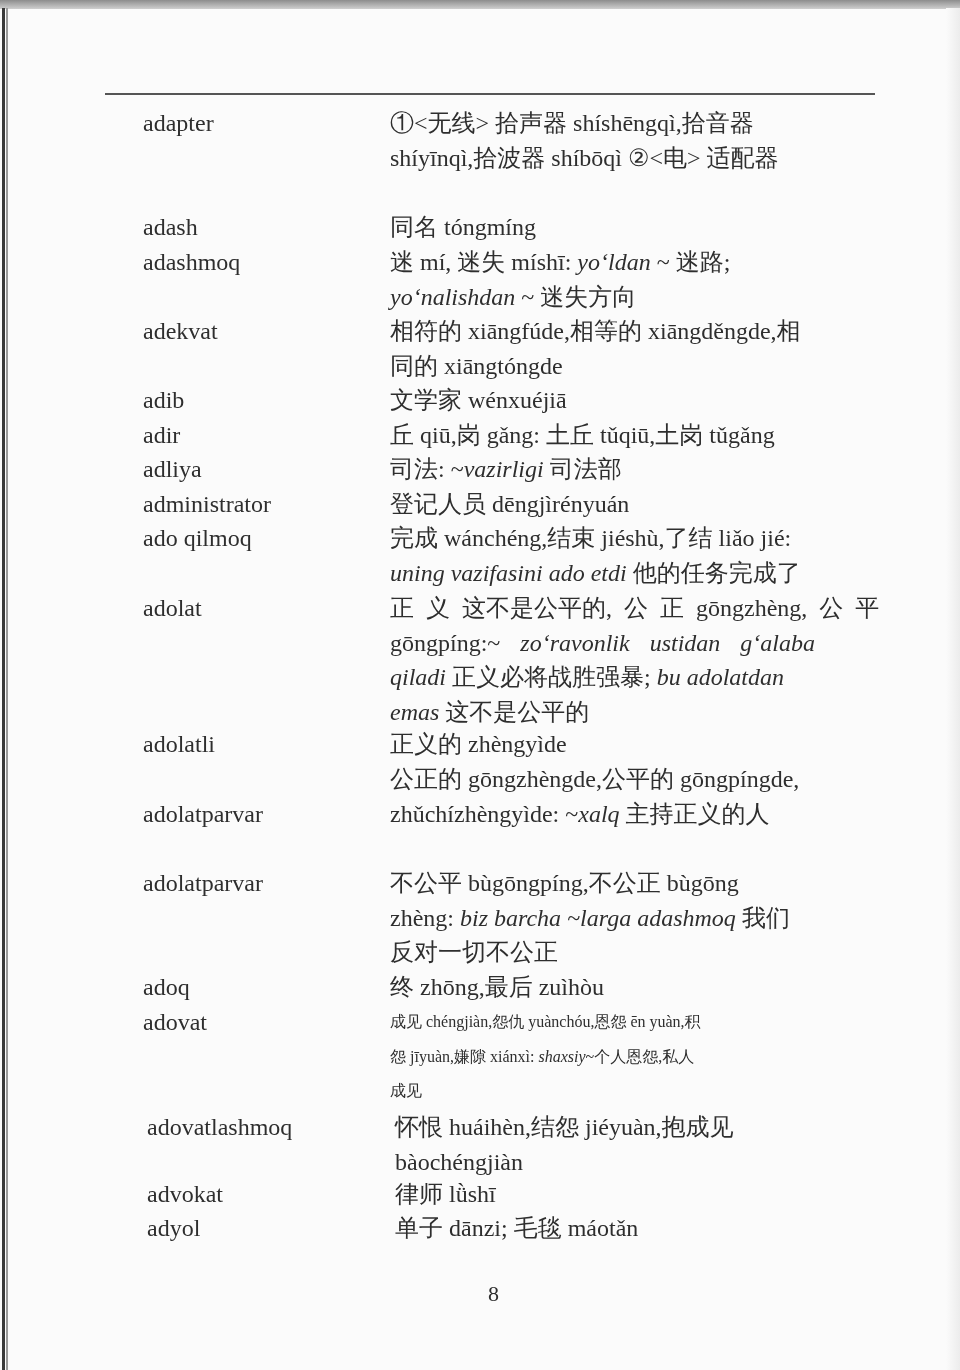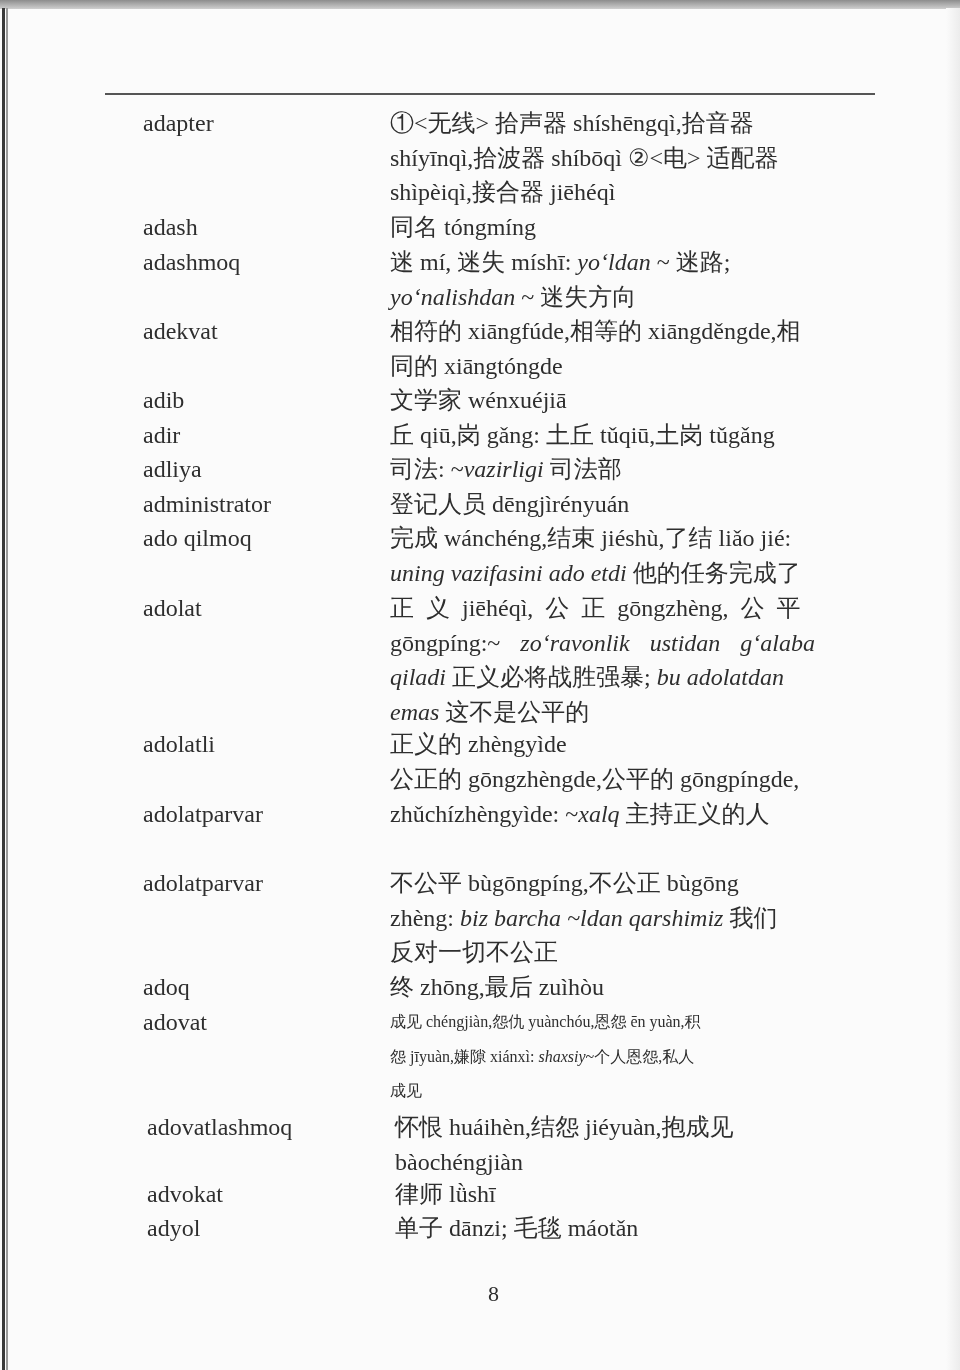--- a/index.html
+++ b/index.html
@@ -31,21 +31,20 @@
 <div class="right-shade"></div>
 <div class="rule"></div>
 
 <div class="entries">
 
   <div class="entry" style="top:106px">
     <span class="hw">adapter</span>
     <div class="def">
       <span class="ln">①&lt;无线&gt; 拾声器 shíshēngqì,拾音器</span>
       <span class="ln">shíyīnqì,拾波器 shíbōqì ②&lt;电&gt; 适配器</span>
-      <span class="ln">shìpèiqì,接合器 jiēhéqì</span>
     </div>
   </div>
 
   <div class="entry" style="top:210px">
     <span class="hw">adash</span>
     <div class="def">
       <span class="ln">同名 tóngmíng</span>
     </div>
   </div>
 
@@ -97,21 +96,21 @@
     <span class="hw">ado qilmoq</span>
     <div class="def">
       <span class="ln">完成 wánchéng,结束 jiéshù,了结 liǎo jié:</span>
       <span class="ln"><i>uning vazifasini ado etdi</i><span> 他的任务完成了</span></span>
     </div>
   </div>
 
   <div class="entry" style="top:591px">
     <span class="hw">adolat</span>
     <div class="def">
-      <span class="ln" style="word-spacing:6px">正 义  jiēhéqì, 公 正  gōngzhèng, 公 平</span>
+      <span class="ln" style="word-spacing:6px">正 义  这不是公平的, 公 正  gōngzhèng, 公 平</span>
       <span class="ln" style="word-spacing:14px"><span>gōngpíng:~ </span><i>zo‘ravonlik ustidan g‘alaba</i></span>
       <span class="ln"><i>qiladi</i><span> 正义必将战胜强暴; </span><i>bu adolatdan</i></span>
       <span class="ln"><i>emas</i><span> 这不是公平的</span></span>
     </div>
   </div>
 
   <div class="entry" style="top:727px">
     <span class="hw">adolatli</span>
     <div class="def">
       <span class="ln">正义的 zhèngyìde</span>
@@ -123,21 +122,21 @@
     <span class="hw">adolatparvar</span>
     <div class="def">
       <span class="ln"><span>zhǔchízhèngyìde: ~</span><i>xalq</i><span> 主持正义的人</span></span>
     </div>
   </div>
 
   <div class="entry" style="top:866px">
     <span class="hw">adolatparvar</span>
     <div class="def">
       <span class="ln">不公平 bùgōngpíng,不公正 bùgōng</span>
-      <span class="ln"><span>zhèng: </span><i>biz barcha ~ldan qarshimiz</i><span> 我们</span></span>
+      <span class="ln"><span>zhèng: </span><i>biz barcha ~larga adashmoq</i><span> 我们</span></span>
       <span class="ln">反对一切不公正</span>
     </div>
   </div>
 
   <div class="entry" style="top:970px">
     <span class="hw">adoq</span>
     <div class="def">
       <span class="ln">终 zhōng,最后 zuìhòu</span>
     </div>
   </div>

